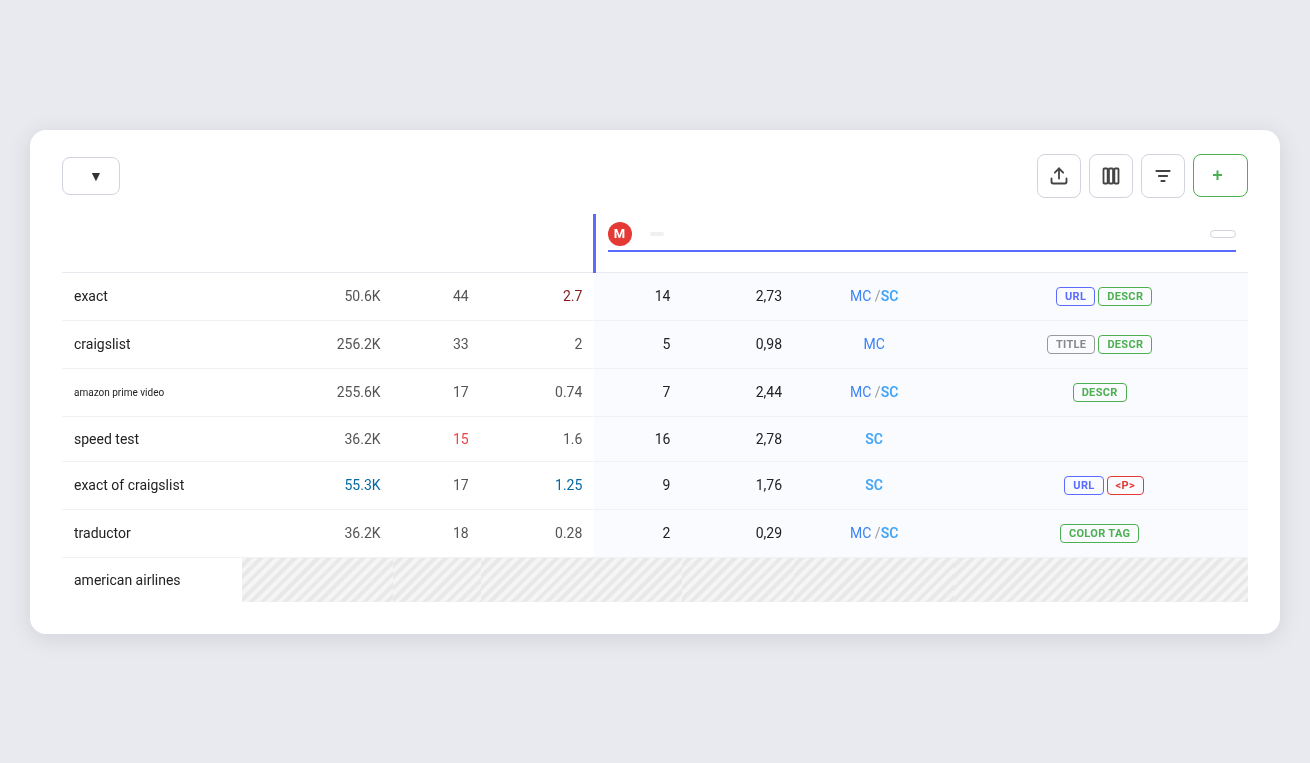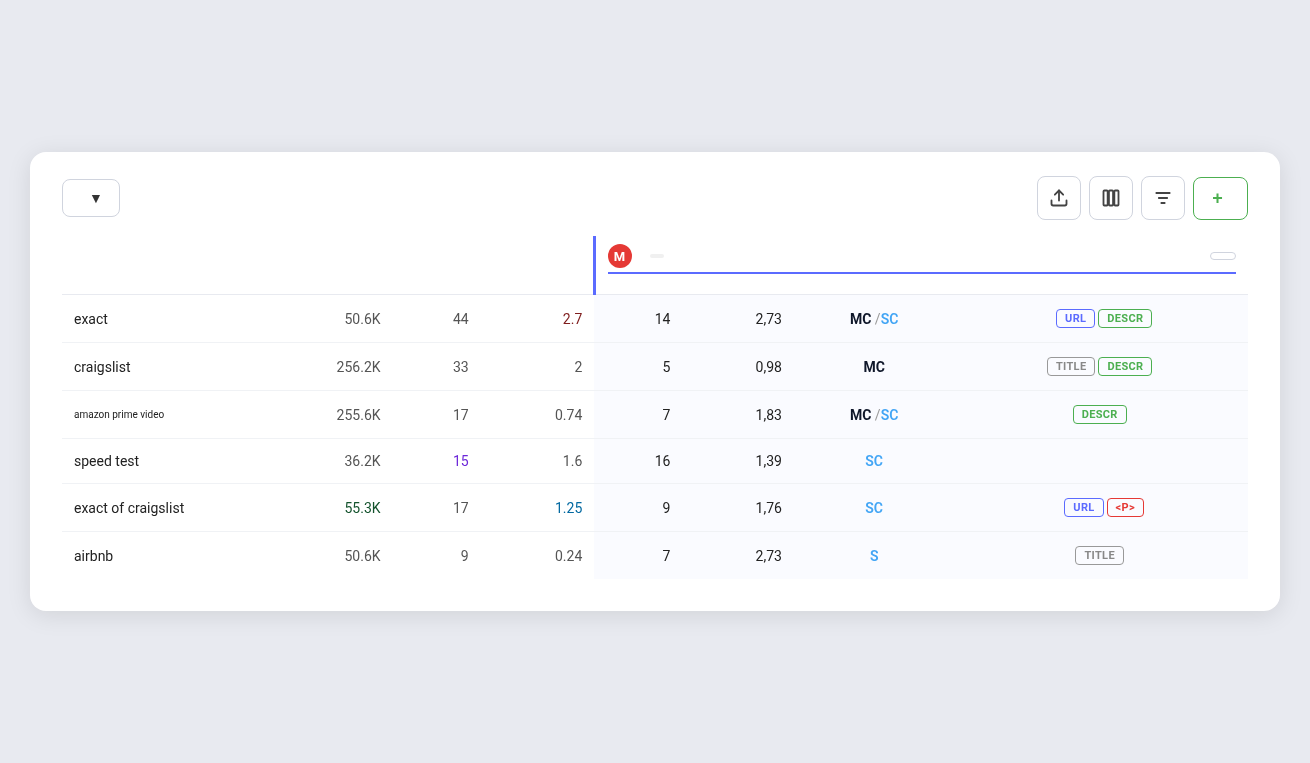--- a/index.html
+++ b/index.html
@@ -159,21 +159,21 @@
       font-size: 11px;
       font-weight: 700;
       letter-spacing: 0.03em;
       margin-right: 3px;
     }
     .tag-url { border: 1.5px solid #5b6bff; color: #5b6bff; margin-left: 9px; }
     .tag-descr { border: 1.5px solid #4caf50; color: #4caf50; }
     .tag-title { border: 1.5px solid #999; color: #888; }
     .tag-p { border: 1.5px solid #e53935; color: #e53935; }
     .tag-color { border: 1.5px solid #4caf50; color: #4caf50; }
-    .area-mc { color: #0f172a; font-weight: 700; }
+    .area-mc { color: #3b82f6; font-weight: 400; }
     .area-sc { color: #42a5f5; font-weight: 600; }
     .area-s { color: #42a5f5; font-weight: 600; }
     
     .hatched {
       background: repeating-linear-gradient(
         135deg,
         #f5f5f5,
         #f5f5f5 4px,
         #e8e8e8 4px,
         #e8e8e8 8px
@@ -284,50 +284,60 @@
             <td class="right competitor-col">0,98</td>
             <td class="center competitor-col"><span class="area-mc">MC</span></td>
             <td class="center competitor-col"><span class="tag tag-title">TITLE</span><span class="tag tag-descr">DESCR</span></td>
           </tr>
           <tr>
             <td style="color: rgb(34, 34, 34); font-size: 10px;">amazon prime video</td>
             <td class="right" style="color: rgb(85, 85, 85);">255.6K</td>
             <td class="right" style="color: rgb(85, 85, 85);">17</td>
             <td class="right" style="color: rgb(85, 85, 85);">0.74</td>
             <td class="right competitor-col">7</td>
-            <td class="right competitor-col">1,83</td>
+            <td class="right competitor-col">2,44</td>
             <td class="center competitor-col"><span class="area-mc">MC</span> <span style="color:#999">/</span><span class="area-sc">SC</span></td>
             <td class="center competitor-col"><span class="tag tag-descr">DESCR</span></td>
           </tr>
           <tr>
             <td style="color: rgb(34, 34, 34); font-size: 14px;">speed test</td>
             <td class="right" style="color: rgb(85, 85, 85);">36.2K</td>
-            <td class="right" style="color: #6d28d9;">15</td>
+            <td class="right" style="color: #ef4444;">15</td>
             <td class="right" style="color: rgb(85, 85, 85);">1.6</td>
             <td class="right competitor-col">16</td>
-            <td class="right competitor-col">1,39</td>
+            <td class="right competitor-col">2,78</td>
             <td class="center competitor-col"><span class="area-sc">SC</span></td>
             <td class="center competitor-col"></td>
           </tr>
           <tr>
             <td style="color: rgb(34, 34, 34); font-size: 14px;">exact of craigslist</td>
-            <td class="right" style="color: #14532d;">55.3K</td>
+            <td class="right" style="color: #0369a1;">55.3K</td>
             <td class="right" style="color: rgb(85, 85, 85);">17</td>
             <td class="right" style="color: #0369a1;">1.25</td>
             <td class="right competitor-col">9</td>
             <td class="right competitor-col">1,76</td>
             <td class="center competitor-col"><span class="area-sc">SC</span></td>
             <td class="center competitor-col"><span class="tag tag-url">URL</span><span class="tag tag-p">&lt;P&gt;</span></td>
           </tr>
           <tr>
-            <td style="color: rgb(34, 34, 34); font-size: 14px;">airbnb</td>
-            <td class="right" style="color: rgb(85, 85, 85);">50.6K</td>
-            <td class="right" style="color: rgb(85, 85, 85);">9</td>
-            <td class="right" style="color: rgb(85, 85, 85);">0.24</td>
-            <td class="right competitor-col">7</td>
-            <td class="right competitor-col">2,73</td>
-            <td class="center competitor-col"><span class="area-s">S</span></td>
-            <td class="center competitor-col"><span class="tag tag-title">TITLE</span></td>
+            <td style="color: rgb(34, 34, 34); font-size: 14px;">traductor</td>
+            <td class="right" style="color: rgb(85, 85, 85);">36.2K</td>
+            <td class="right" style="color: rgb(85, 85, 85);">18</td>
+            <td class="right" style="color: rgb(85, 85, 85);">0.28</td>
+            <td class="right competitor-col">2</td>
+            <td class="right competitor-col">0,29</td>
+            <td class="center competitor-col"><span class="area-mc">MC</span> <span style="color:#999">/</span><span class="area-sc">SC</span></td>
+            <td class="center competitor-col"><span class="tag tag-color">COLOR TAG</span></td>
+          </tr>
+          <tr>
+            <td style="color: rgb(34, 34, 34); font-size: 14px;">american airlines</td>
+            <td class="right hatched" style="color: rgb(85, 85, 85);"></td>
+            <td class="right hatched" style="color: rgb(85, 85, 85);"></td>
+            <td class="right hatched" style="color: rgb(85, 85, 85);"></td>
+            <td class="right competitor-col hatched"></td>
+            <td class="right competitor-col hatched"></td>
+            <td class="center competitor-col hatched"></td>
+            <td class="center competitor-col hatched"></td>
           </tr>
         </tbody>
     </table>
   </div>
 </div>
 
 </body></html>

